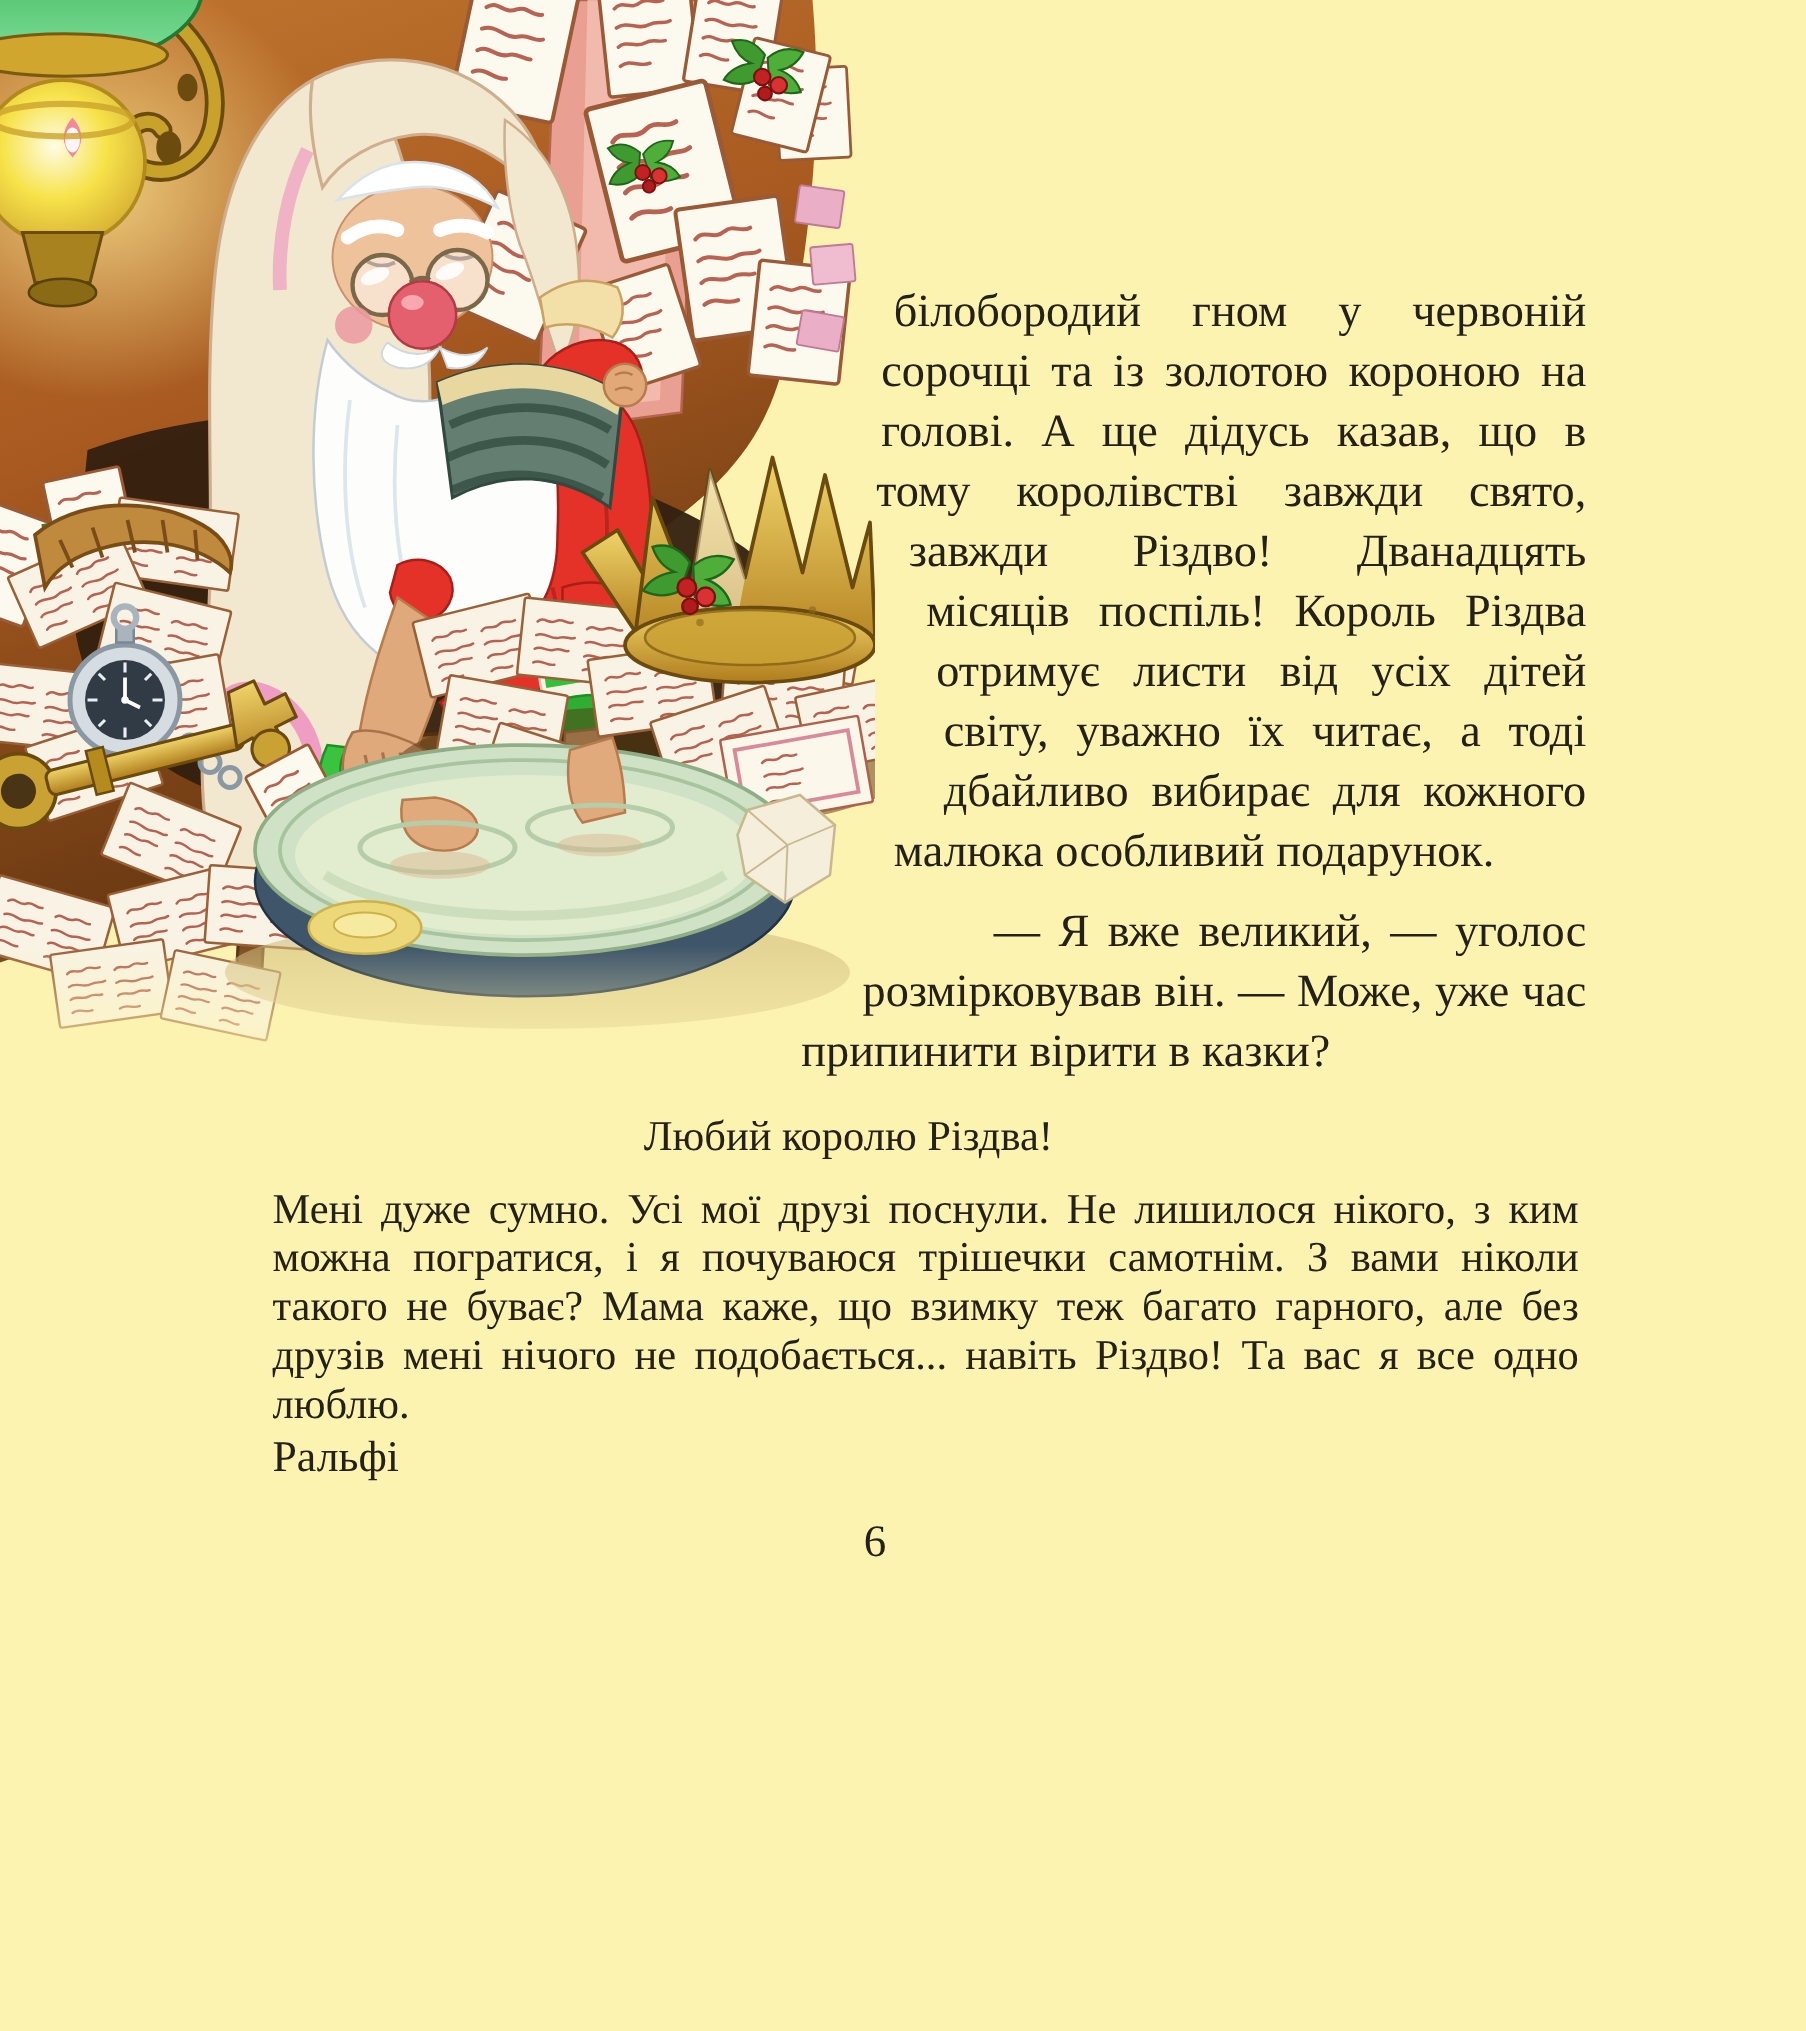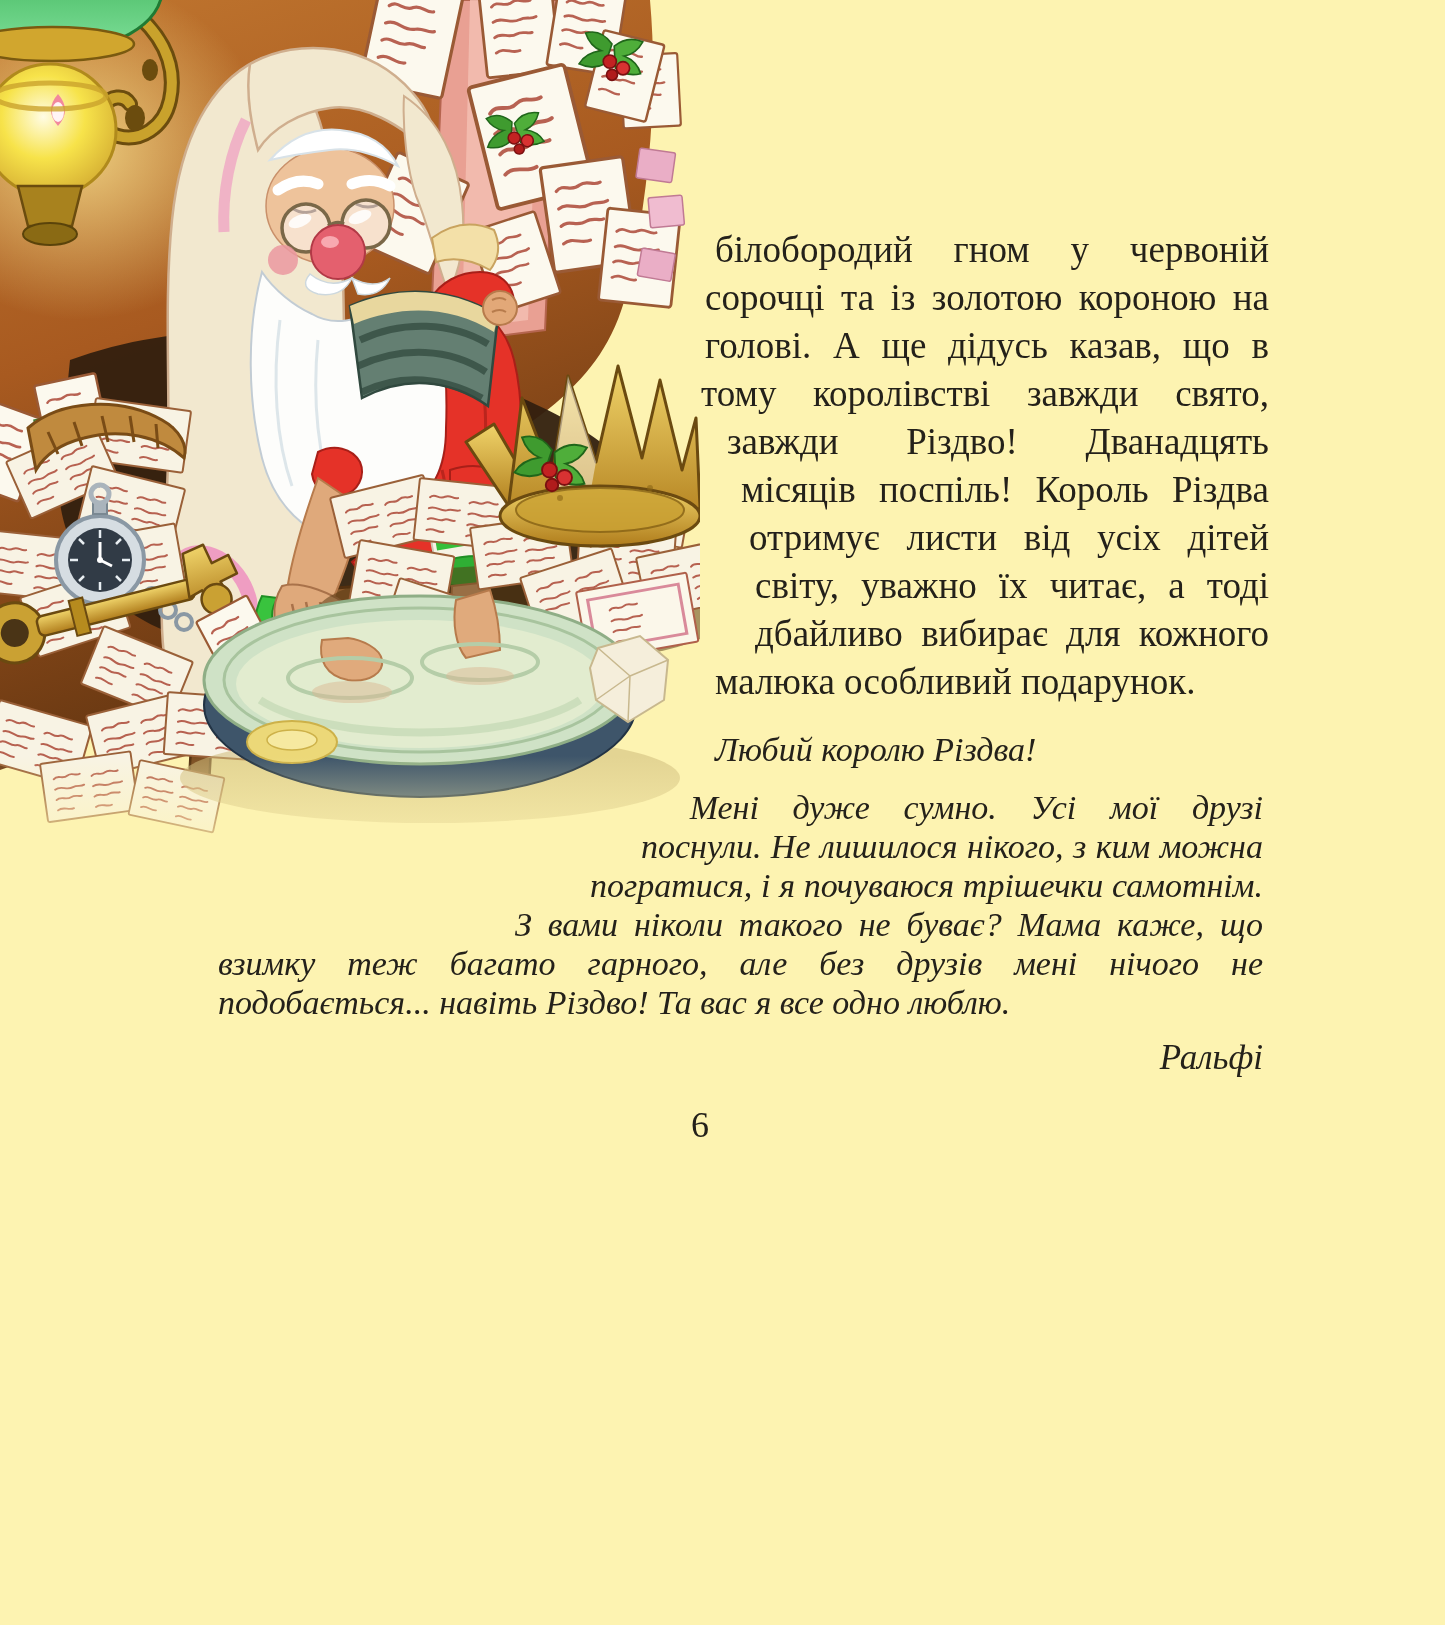--- a/index.html
+++ b/index.html
@@ -22,24 +22,24 @@
       520px 624px,469px 624px,469px 672px,394px 672px,394px 720px,0px 720px);
     shape-margin:6px;
   }
   .para{
     margin:16px;font-size:37px;line-height:48px;text-align:justify;
     text-indent:80px;hyphens:manual;-webkit-hyphens:manual;
     text-rendering:optimizeLegibility;
   }
   .para.no-indent{text-indent:0}
   .para.clear-illustration{clear:left}
-  .letter{margin:24px 22px 0 103px;font-style:italic}
+  .letter{margin:24px 22px 0 103px;}
   .letter p{margin:0;font-size:34px;line-height:39px;text-align:justify;hyphens:none}
   .letter .salutation{margin-bottom:19px;text-align:left}
-  .letter .signature{margin-top:16px;text-align:right;font-size:35px}
+  .letter .signature{margin-top:3px;text-align:left;font-size:35px}
   .page-number{clear:both;text-align:center;font-size:36px;line-height:40px;margin-top:28px}
 </style>
 </head>
 <body>
 
 <figure class="illustration">
 <svg width="700" height="880" viewBox="0 0 700 880" xmlns="http://www.w3.org/2000/svg">
   <defs>
     <linearGradient id="wallG" x1="0" y1="0" x2="0.3" y2="1">
       <stop offset="0" stop-color="#c0762f"></stop>
@@ -302,20 +302,21 @@
   </g>
 
   <rect x="0" y="756" width="700" height="124" fill="url(#fadeV)"></rect>
 </svg>
 </figure>
 
 <main class="text-col">
   <div class="wrap-shape"></div>
 
   <p class="para no-indent">білобородий гном у червоній сорочці та із золотою короною на голові. А ще дідусь казав, що в тому королівстві завжди свято, завжди Різдво! Двана­дцять місяців поспіль! Король Різдва отримує листи від усіх дітей світу, уважно їх читає, а тоді дбайливо вибирає для кожного малюка особ­ливий подарунок.</p>
+  <p class="para">— Я вже великий, — уголос розмір­ковував він. — Може, уже час припинити вірити в казки?</p>
 
   <section class="letter">
     <p class="salutation">Любий королю Різдва!</p>
     <p class="letter-body">Мені дуже сумно. Усі мої друзі поснули. Не лишилося нікого, з ким можна погратися, і я почуваюся трішечки самотнім. З вами ніколи такого не буває? Мама каже, що взимку теж багато гарного, але без друзів мені нічого не подобається... навіть Різдво! Та вас я все одно люблю.</p>
     <p class="signature">Ральфі</p>
   </section>
 
   <div class="page-number">6</div>
 </main>
 

